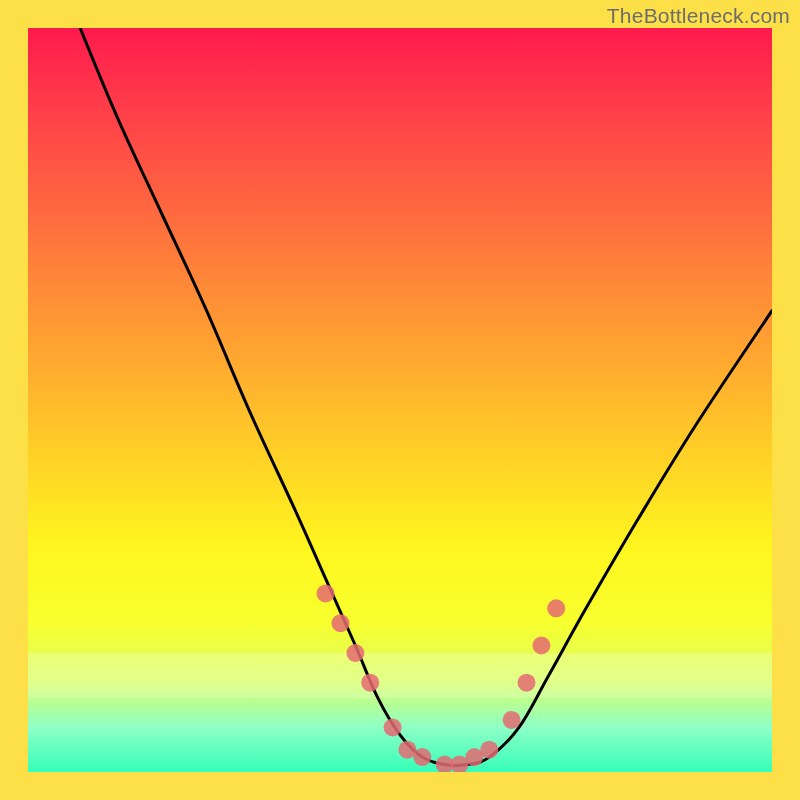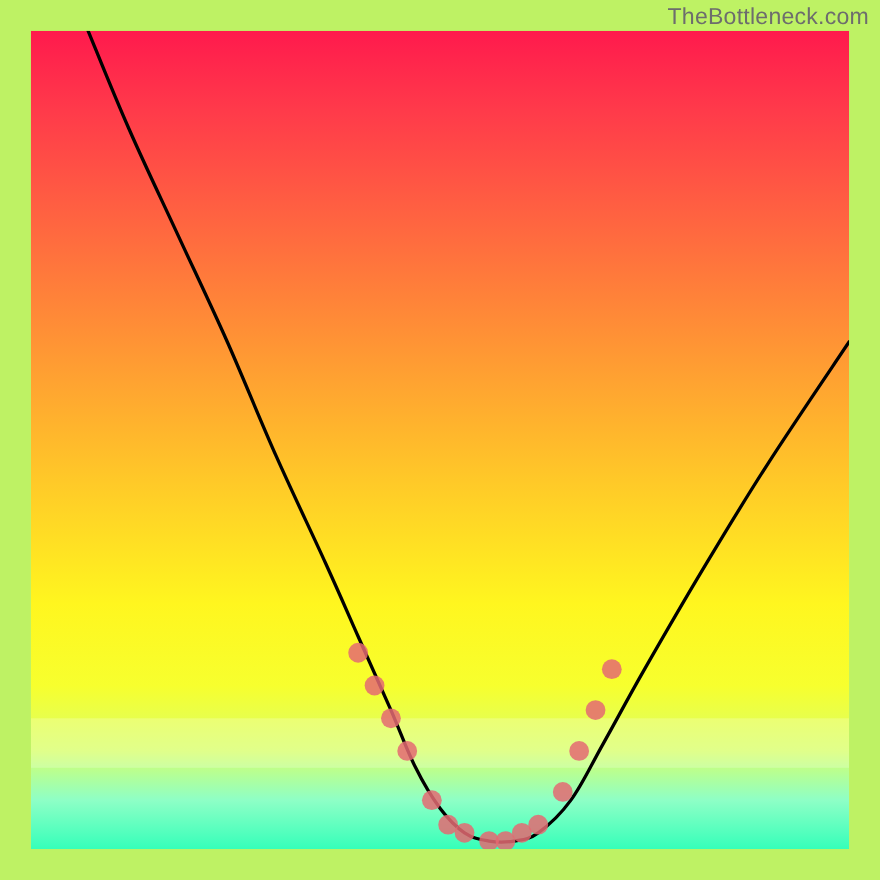--- a/index.html
+++ b/index.html
@@ -10,21 +10,21 @@
     background: #000;
     overflow: hidden;
     font-family: Arial, Helvetica, sans-serif;
   }
   .frame {
     position: absolute;
     top: 0;
     left: 0;
     width: 800px;
     height: 800px;
-    background: #bef264;
+    background: #fde047;
   }
   .plot-area {
     position: absolute;
     top: 28px;
     left: 28px;
     width: 744px;
     height: 744px;
     overflow: hidden;
   }
   .gradient {

